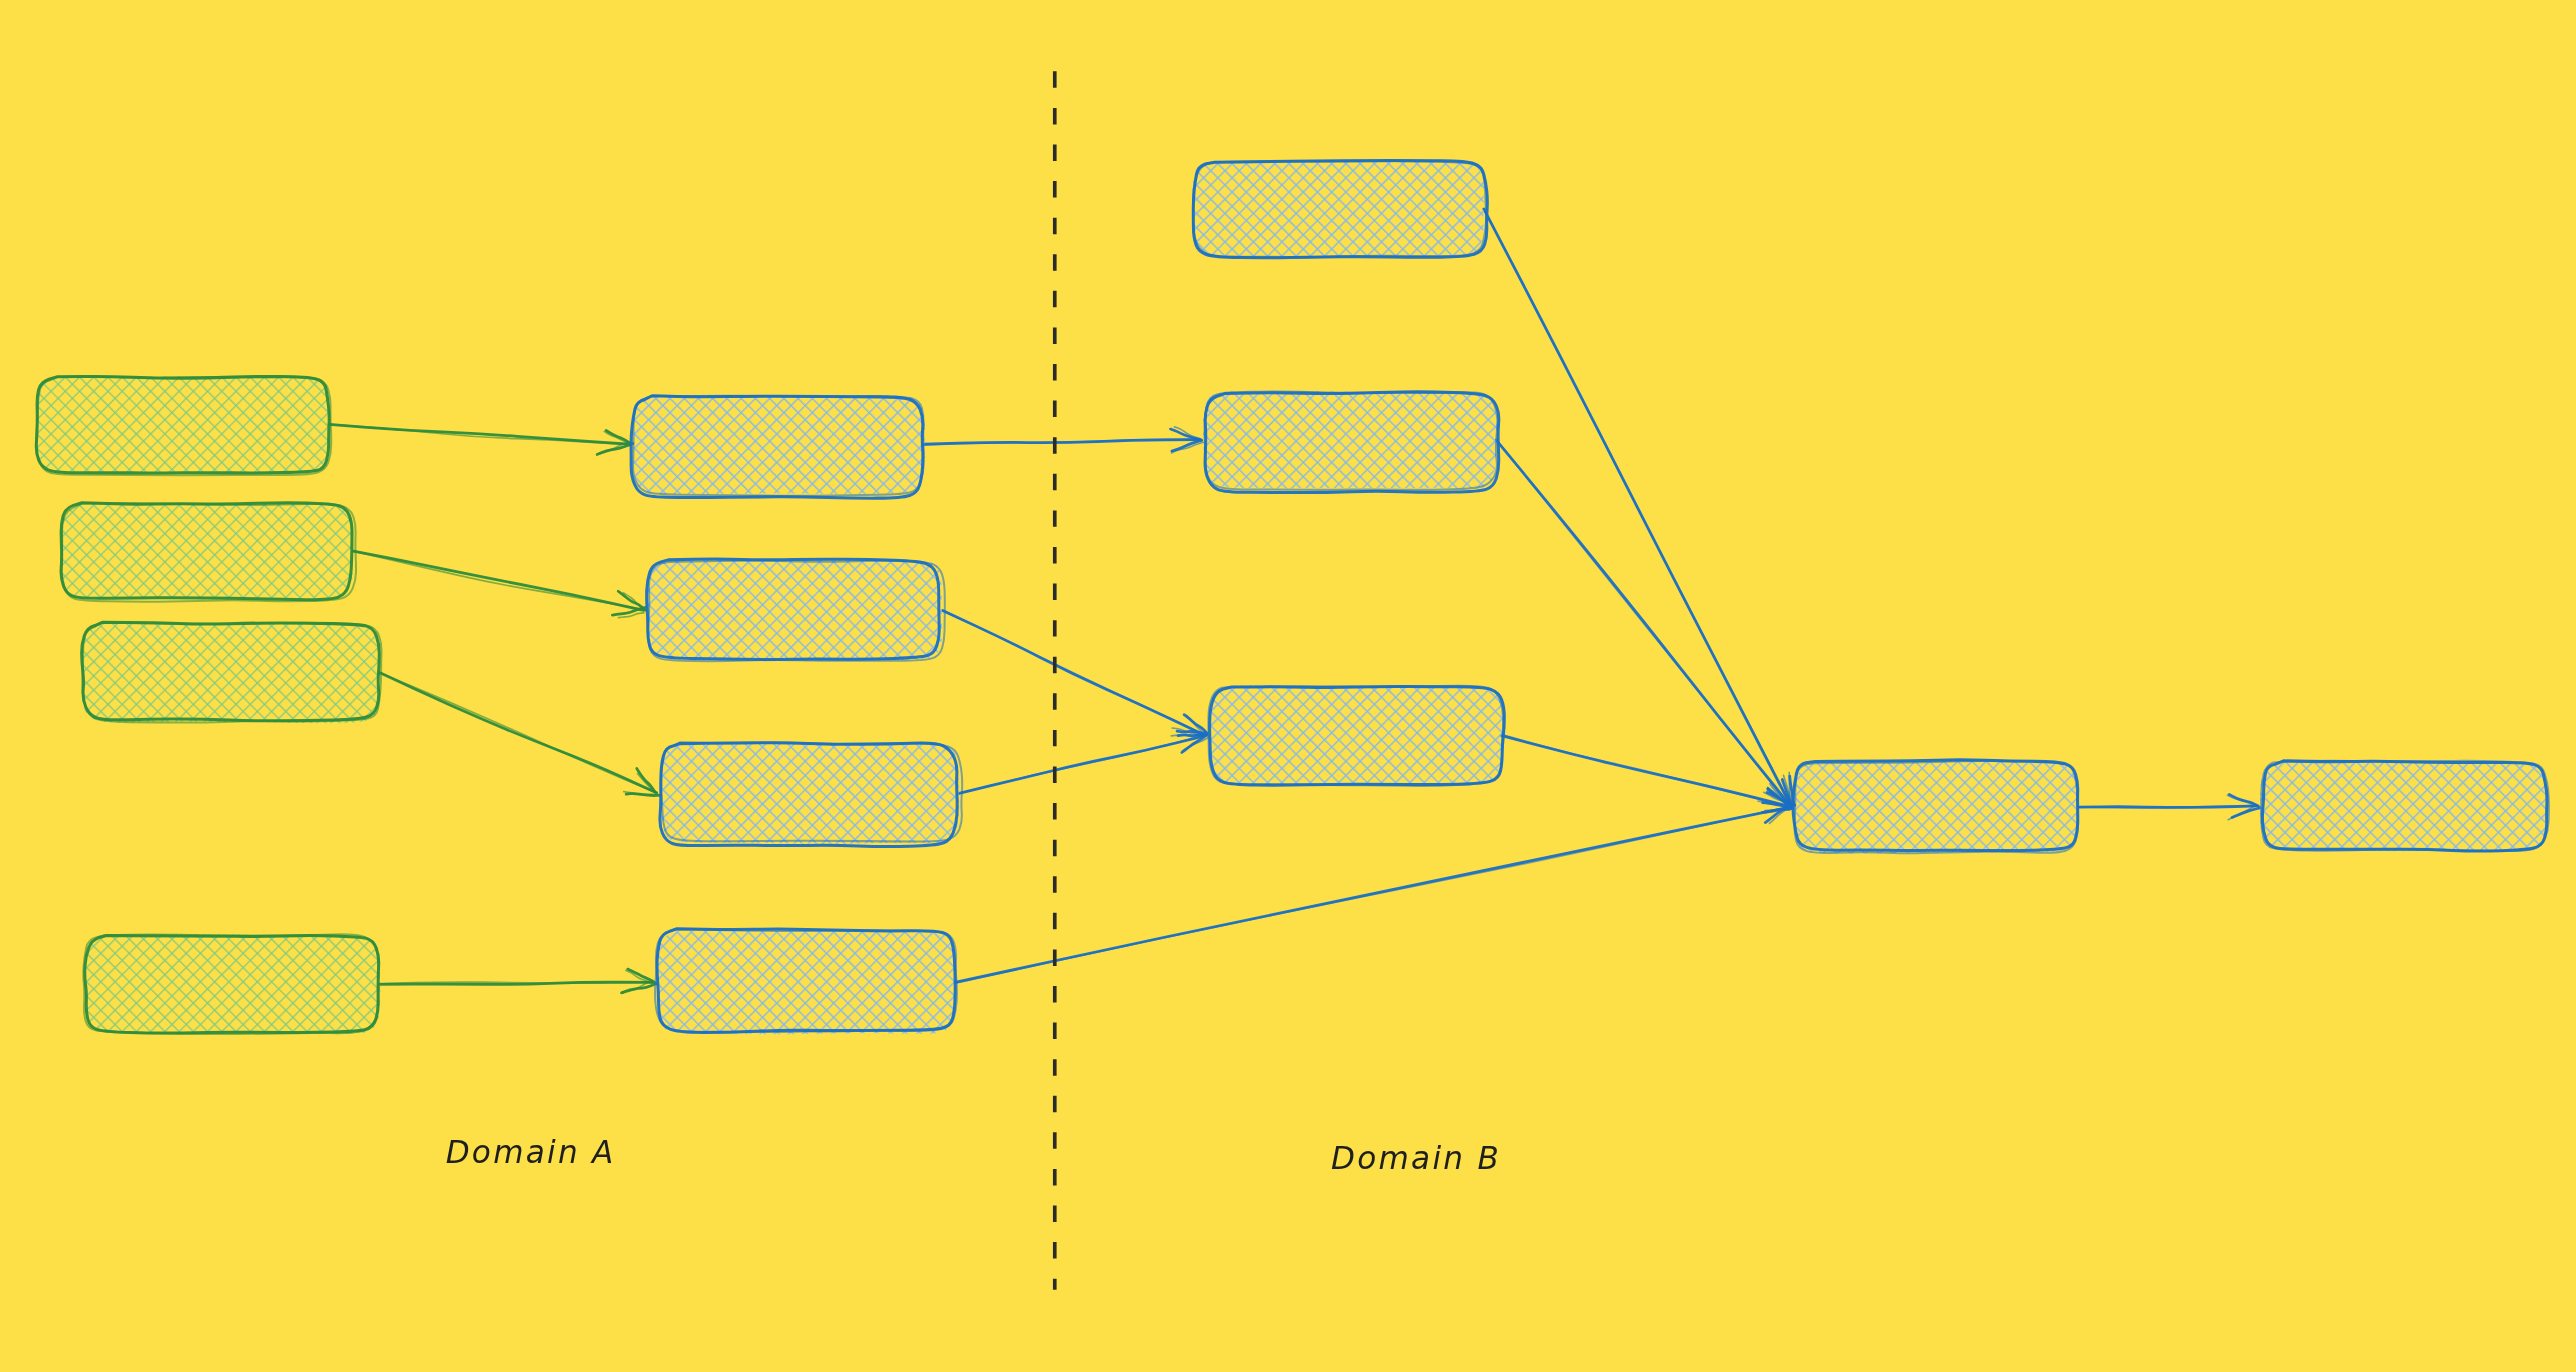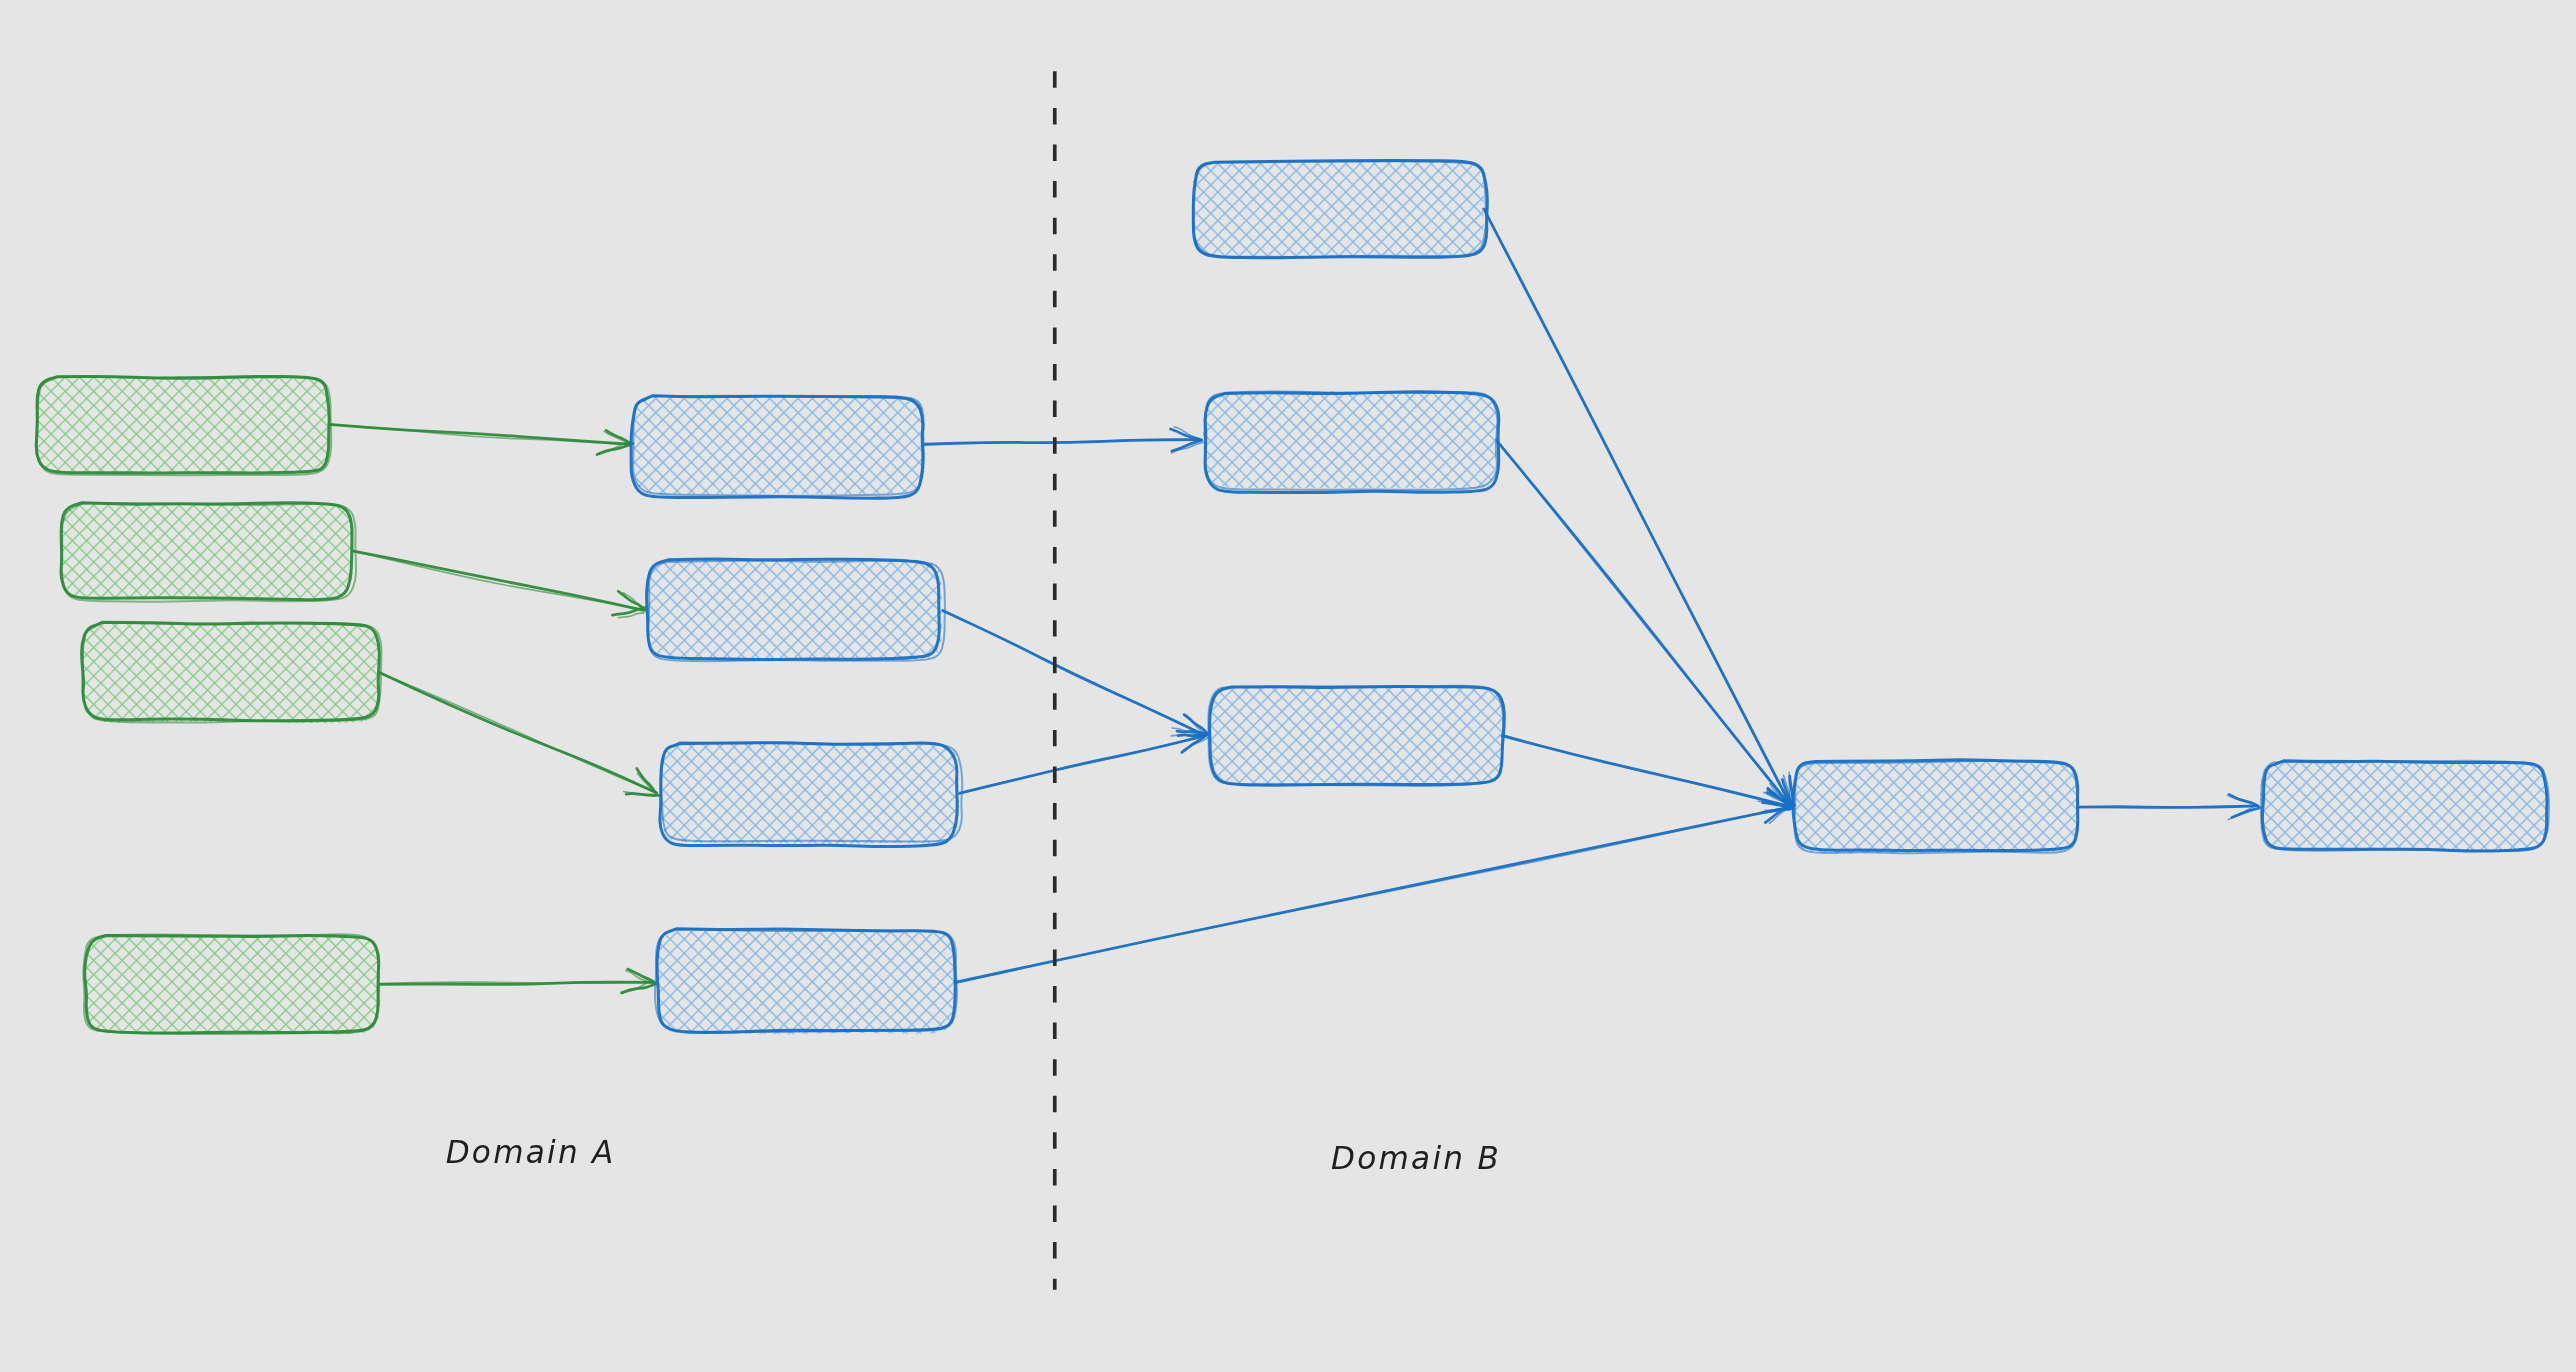--- a/index.html
+++ b/index.html
@@ -11,21 +11,21 @@
   body {
     width: 2576px;
     height: 1372px;
     overflow: hidden;
     font-family: "DejaVu Sans", sans-serif;
   }
   #diagram-root {
     position: relative;
     width: 2576px;
     height: 1372px;
-    background: #e5e5e5;
+    background: #fde047;
   }
   #diagram-svg {
     position: absolute;
     top: 0;
     left: 0;
     width: 2576px;
     height: 1372px;
     display: block;
   }
   .domain-label {

